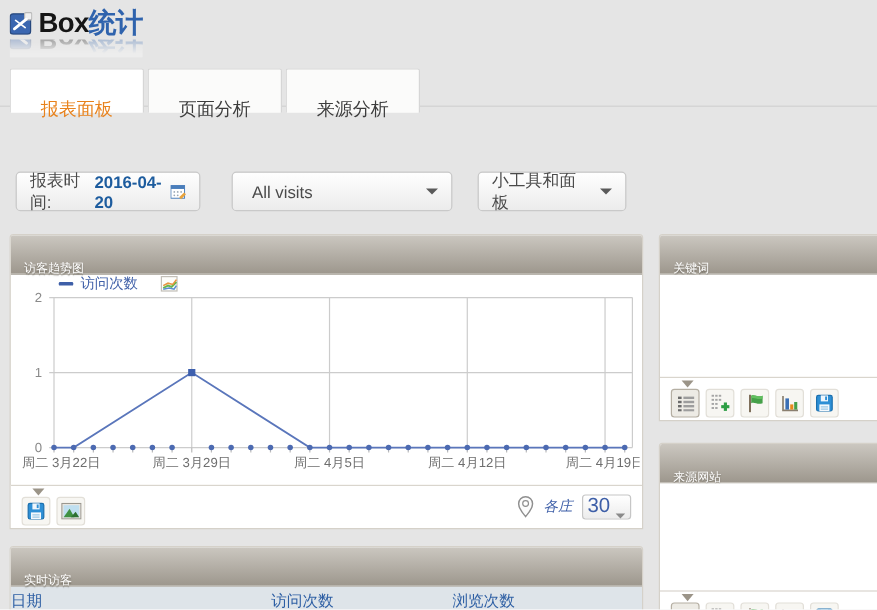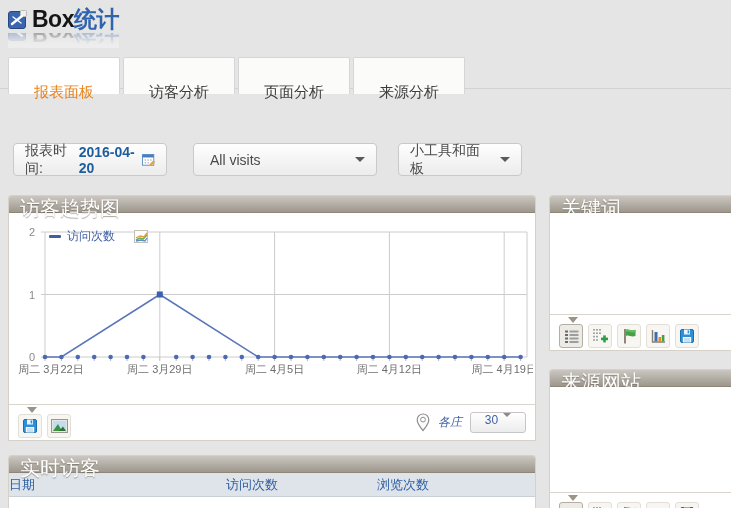--- a/index.html
+++ b/index.html
@@ -33,22 +33,22 @@
     padding:0 11px; font-size:14px; color:#4a4a4a; cursor:pointer; }
   .tbtn .caret { width:0; height:0; border-left:5px solid transparent; border-right:5px solid transparent;
     border-top:5px solid #5a5a5a; margin-left:8px; }
   #btn-date { left:13px; width:154px; gap:5px; }
   #btn-date .date-val { color:#1d5c9e; font-weight:bold; }
   #btn-segment { left:193px; width:184px; justify-content:space-between;padding-left:16px; }
   #btn-widgets { left:398px; width:124px; justify-content:space-between; }
 
   
   .panel { position:absolute; border:1px solid #d5d1c9; background:#fff; border-radius:3px 3px 0 0; }
-  .phead { height:17px; background:linear-gradient(#cbc7c0,#9d978d); border-bottom:1px solid #8e8779;
-    color:#fff; font-size:20px; line-height:25px; padding:0 11px;
+  .phead { height:33px; background:linear-gradient(#cbc7c0,#9d978d); border-bottom:1px solid #8e8779;
+    color:#fff; font-size:10px; line-height:25px; padding:16px 11px;
     text-shadow:0 1px 1px rgba(90,85,75,.55); border-radius:2px 2px 0 0; cursor:move; }
 
   #panel-trend    { left:8px;   top:195px; width:528px; height:246px; }
   #panel-realtime { left:8px;   top:455px; width:528px; height:80px; }
   #panel-keywords { left:549px; top:195px; width:528px; height:156px; display:flex; flex-direction:column; }
   #panel-referrers{ left:549px; top:369px; width:528px; height:160px; display:flex; flex-direction:column; }
 
   
   .legend { position:absolute; left:40px; top:32px; display:flex; align-items:center; gap:6px;
     font-size:12px; color:#3e5fa8; }
@@ -59,23 +59,23 @@
     border-top:1px solid #d9d5cd; background:#fff; height:36px; }
   #panel-trend .pfoot { position:absolute; left:0; right:0; bottom:0; }
   .collapse-tri { position:absolute; top:2px; left:18px; width:0; height:0;
     border-left:5px solid transparent; border-right:5px solid transparent;
     border-top:6px solid #9b9488; cursor:pointer; }
   .ibox { width:24px; height:24px; border:1px solid #e2dfd8; background:#f7f6f2; border-radius:3px;
     display:flex; align-items:center; justify-content:center; margin-right:5px; cursor:pointer; flex:0 0 auto; }
   .ibox.selected { border-color:#b5afa3; background:#edebe5; }
   .pfoot .right { margin-left:auto; display:flex; align-items:center; gap:8px; }
   .ann-link { font-size:12px; font-style:italic; color:#3e5fa8; text-decoration:none; cursor:pointer; }
-  .limitsel { display:flex; align-items:flex-start; justify-content:center; gap:5px; width:56px; height:21px;
+  .limitsel { display:flex; align-items:flex-end; justify-content:center; gap:5px; width:41px; height:21px;
     border:1px solid #c6c6c6; border-radius:3px; background:linear-gradient(#fff,#ececec);
-    font-size:12px; color:#3e5fa8; cursor:pointer; }
+    font-size:17px; color:#3e5fa8; cursor:pointer; }
   .limitsel .caret { width:0; height:0; border-left:4px solid transparent; border-right:4px solid transparent;
     border-top:4px solid #8a8a8a; }
 
   
   .colrow { display:flex; align-items:center; height:24px; background:#dee4e9;
     border-bottom:1px solid #c9d0d6; font-size:13px; color:#2e5fa4; padding-left:0; }
   .colrow .c1 { width:217px; } .colrow .c2 { width:151px; }
 
   .pbody-empty { flex:1 1 auto; background:#fff; }
   .panel .pfoot-flow { position:relative; }
@@ -101,21 +101,20 @@
             <rect x="0.5" y="1.5" width="17" height="17" rx="2.5" fill="#3a66b0" stroke="#27487e"></rect>
             <line x1="4" y1="14" x2="14" y2="6" stroke="#fff" stroke-width="2.4" stroke-linecap="round"></line>
           </svg>
         <span class="logo-text"><span class="logo-brand">Box</span><span class="logo-suffix">统计</span></span>
       </div>
     </div>
   </div>
 
   <div class="tabbar">
     <div class="tab active">报表面板</div>
-    <div class="tab">访客分析</div>
     <div class="tab">页面分析</div>
     <div class="tab">来源分析</div>
   </div>
 
   <div class="tbtn" id="btn-date">
     <span>报表时间:</span>
     <span class="date-val">2016-04-20</span>
     <svg width="16" height="15" viewBox="0 0 16 15">
       <rect x="0.5" y="1.5" width="14" height="13" fill="#fff" stroke="#4a7ebb"></rect>
       <rect x="0.5" y="1.5" width="14" height="3.5" fill="#4a7ebb"></rect>

